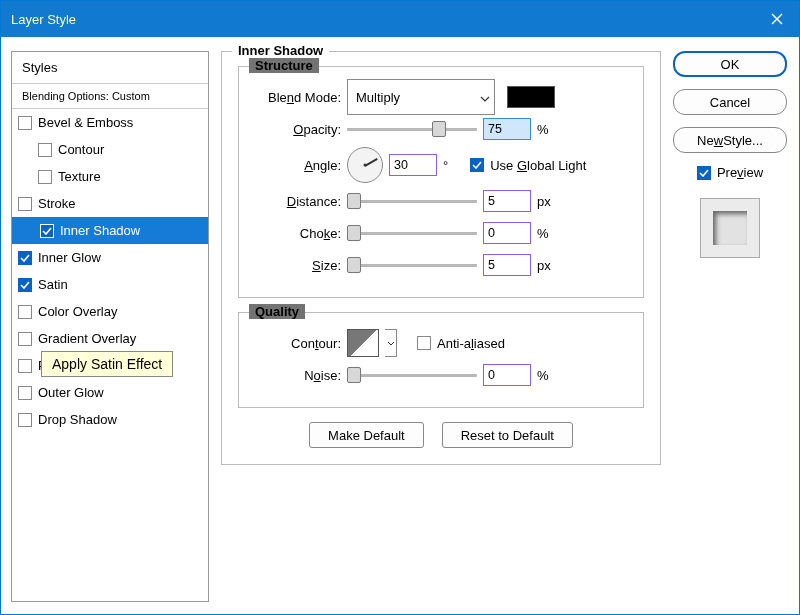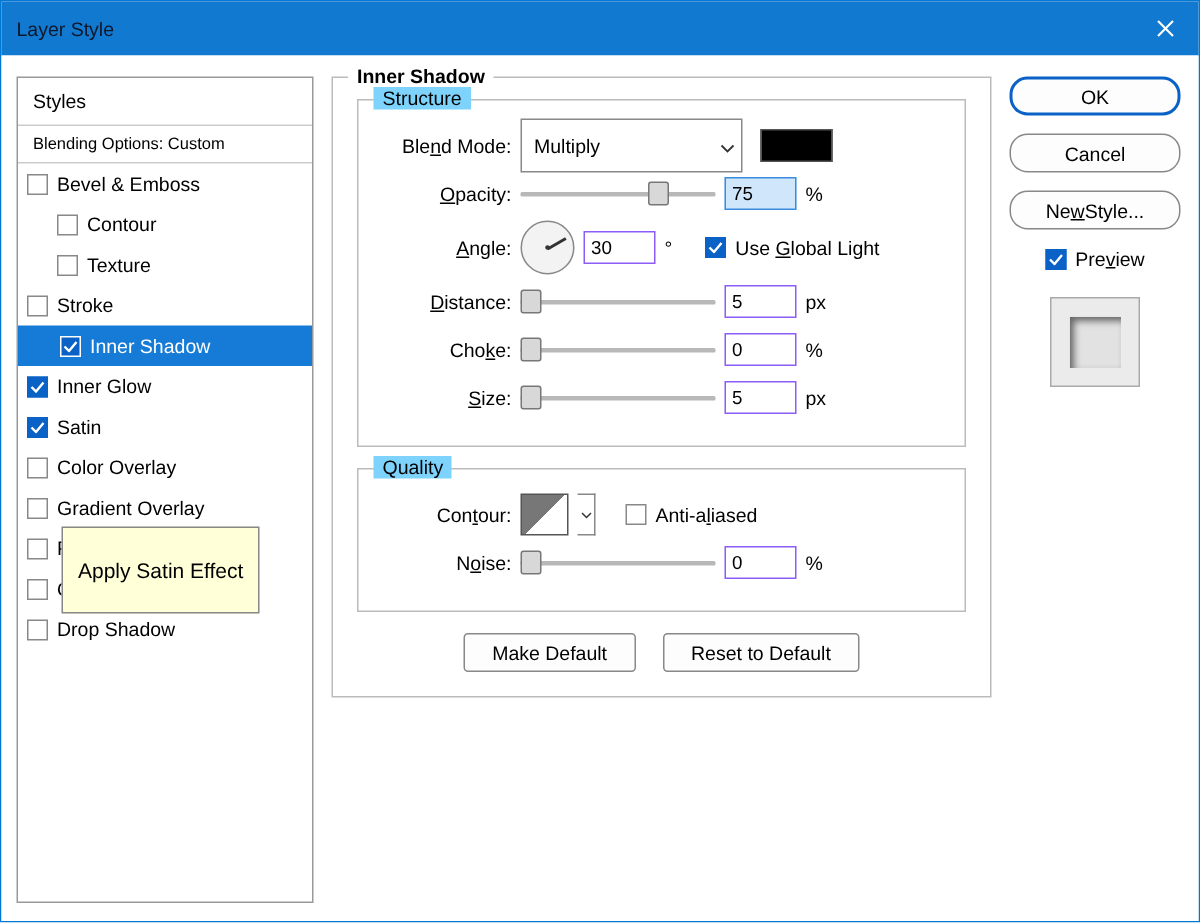--- a/index.html
+++ b/index.html
@@ -1,40 +1,40 @@
 <!DOCTYPE html>
 <html><head>
 <meta charset="utf-8">
 <style>
 * { box-sizing: border-box; margin: 0; padding: 0; font-family: 'Segoe UI', Tahoma, sans-serif; font-size: 13px; }
 body { background: #fff; }
 .dialog { width: 800px; height: 615px; border: 1px solid #0078d4; display: flex; flex-direction: column; }
-.titlebar { height: 36px; background: #1179cf; color: #0f172a; display: flex; align-items: center; justify-content: space-between; padding: 0 0 0 10px; font-size: 14px; }
+.titlebar { height: 36px; background: #1179cf; color: #fef9c3; display: flex; align-items: center; justify-content: space-between; padding: 0 0 0 10px; font-size: 14px; }
 .titlebar .close { width: 44px; height: 36px; display: flex; align-items: center; justify-content: center; cursor: pointer; }
 .titlebar .close svg { stroke: #fff; }
 .body { flex: 1; display: flex; padding: 14px 12px 12px 10px; gap: 12px; background: #fff; }
 .left-panel { width: 198px; border: 1px solid #999; display: flex; flex-direction: column; }
 .left-header { padding: 8px 10px; border-bottom: 1px solid #ccc; }
 .left-sub { padding: 6px 10px; border-bottom: 1px solid #ccc; font-size: 11px; }
 .style-list { flex: 1; overflow: auto; }
 .style-item { display: flex; align-items: center; height: 27px; padding: 0 6px; gap: 6px; cursor: pointer; }
 .style-item.indent { padding-left: 26px; }
 .style-item.sel-indent { padding-left: 28px; }
 .style-item.selected { background: #157bd6; color: #fff; }
 .cb { width: 14px; height: 14px; border: 1px solid #888; background: #fff; display: inline-flex; align-items: center; justify-content: center; flex-shrink: 0; }
 .cb.checked { background: #0a62c7; border-color: #0a62c7; }
 .cb.sel-cb { border-color: #fff; }
 .cb svg { display: none; }
 .cb.checked svg { display: block; }
-.tooltip { position: absolute; left: 41px; top: 351px; background: #ffffd8; border: 1px solid #888; padding: 20px 10px; font-size: 14px; z-index: 10; text-align: center; }
+.tooltip { position: absolute; left: 41px; top: 351px; background: #ffffd8; border: 1px solid #888; padding: 4px 10px; font-size: 14px; z-index: 10; text-align: center; }
 .center-panel { flex: 1; position: relative; }
 .fieldset { border: 1px solid #bbb; margin-bottom: 12px; padding: 14px 16px 16px 16px; position: relative; }
 .fieldset > .legend { position: absolute; top: -9px; left: 10px; background: #fff; padding: 0 6px; font-weight: bold; }
 .inner-fs { border: 1px solid #bbb; padding: 14px 16px 16px 16px; position: relative; margin-bottom: 14px; }
-.inner-fs > .legend { position: absolute; top: -9px; left: 10px; background: #7dd3fc; padding: 0 6px; font-weight: normal; }
+.inner-fs > .legend { position: absolute; top: -9px; left: 10px; background: #737373; padding: 0 6px; font-weight: bold; }
 .row { display: flex; align-items: center; height: 32px; gap: 6px; }
 .row .lbl { width: 86px; text-align: right; }
 .row .lbl u { text-decoration: underline; }
 .slider { flex: 0 0 120px; height: 18px; position: relative; display: flex; align-items: center; }
 .slider.wide { flex: 0 0 130px; }
 .slider .track { height: 3px; background: #b8b8b8; width: 100%; border-radius: 1px; }
 .slider .thumb { position: absolute; top: 1px; width: 14px; height: 16px; background: #d8d8d8; border: 1px solid #777; border-radius: 2px; }
 .num-input { width: 48px; height: 22px; border: 1px solid #8b5cf6; padding: 1px 4px; font-size: 12.5px; }
 .num-input.sel { background: #cfe6fb; border-color: #3a8dde; }
 .unit { width: 22px; }

